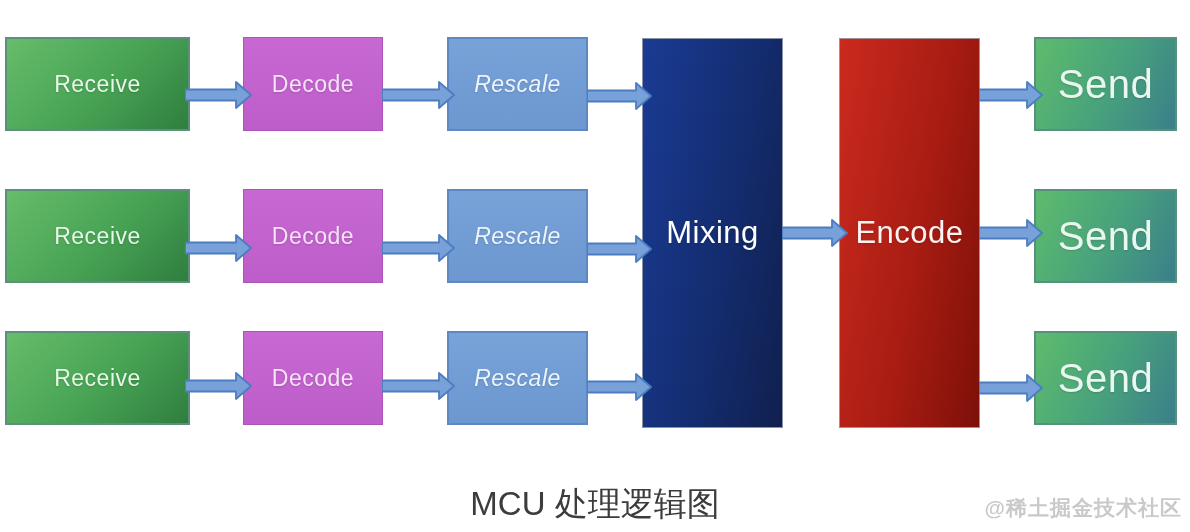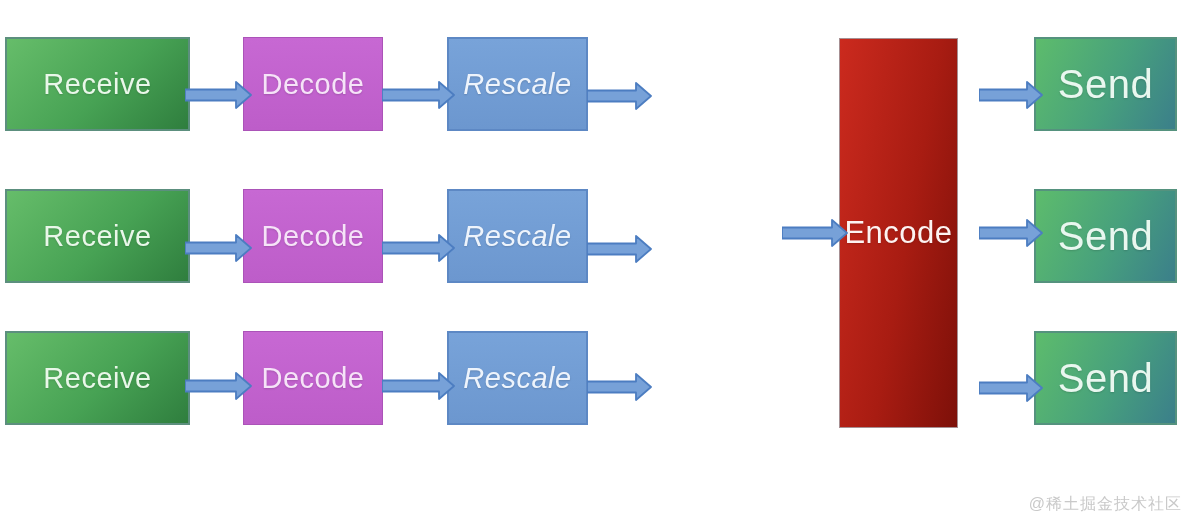--- a/index.html
+++ b/index.html
@@ -12,21 +12,21 @@
   .canvas {
     position: relative;
     width: 1190px; height: 532px;
     background: #ffffff;
   }
   .node {
     position: absolute;
     display: flex;
     align-items: center;
     justify-content: center;
-    font-size: 29px;
+    font-size: 23px;
     letter-spacing: 0.5px;
     box-sizing: border-box;
     text-shadow: 0 1px 2px rgba(0,0,0,0.15);
   }
   .row { height: 94px; }
   .r1 { top: 37px; }
   .r2 { top: 189px; }
   .r3 { top: 331px; }
 
   .receive {
@@ -52,21 +52,21 @@
     top: 38px; height: 390px;
     font-size: 31px;
     color: #ffffff;
   }
   .mixing {
     left: 642px; width: 141px;
     background: linear-gradient(100deg, #1a3b94 0%, #142d70 55%, #101f4e 100%);
     border: 1px solid #8a93a6;
   }
   .encode {
-    left: 839px; width: 119px;
+    left: 839px; width: 141px;
     background: linear-gradient(100deg, #cb2a1e 0%, #a81c12 55%, #7d1009 100%);
     border: 1px solid #a68f92;
     color: #fdf3f2;
   }
   .send {
     left: 1034px; width: 143px;
     background: linear-gradient(115deg, #5dbc6c 0%, #47a07d 55%, #3b7f8a 100%);
     border: 2px solid #55927e;
     color: #e9f7ef;
     font-size: 40px;
@@ -84,23 +84,24 @@
     left: 0; right: 0;
     top: 482px;
     text-align: center;
     font-size: 33px;
     color: #3c3c3c;
   }
   .watermark {
     position: absolute;
     right: 8px;
     top: 494px;
-    font-size: 16px;
+    font-size: 21px;
     letter-spacing: 1px;
     color: #c9c9c9;
+    font-weight: bold;
   }
 </style>
 </head>
 <body>
 
 <div class="canvas">
 
   <div class="node row r1 receive">
       <span>Receive</span>
     </div>
@@ -124,20 +125,23 @@
   <div class="node row r3 receive">
       <span>Receive</span>
     </div>
   <div class="node row r3 decode">
       <span>Decode</span>
     </div>
   <div class="node row r3 rescale">
       <span>Rescale</span>
     </div>
 
+  <div class="node tall mixing">
+      <span>Mixing</span>
+    </div>
   <div class="node tall encode">
       <span>Encode</span>
     </div>
 
   <div class="node row r1 send">
       <span>Send</span>
     </div>
   <div class="node row r2 send">
       <span>Send</span>
     </div>
@@ -208,15 +212,16 @@
     <svg width="64" height="30" viewBox="0 0 64 30">
         <polygon points="0,9.5 48,9.5 48,2 63,15 48,28 48,20.5 0,20.5"></polygon>
       </svg>
   </div>
   <div class="arrow" style="left:979px; top:373px;">
     <svg width="64" height="30" viewBox="0 0 64 30">
         <polygon points="0,9.5 48,9.5 48,2 63,15 48,28 48,20.5 0,20.5"></polygon>
       </svg>
   </div>
 
+  <div class="title">MCU 处理逻辑图</div>
   <div class="watermark">@稀土掘金技术社区</div>
 
 </div>
 
 </body></html>

